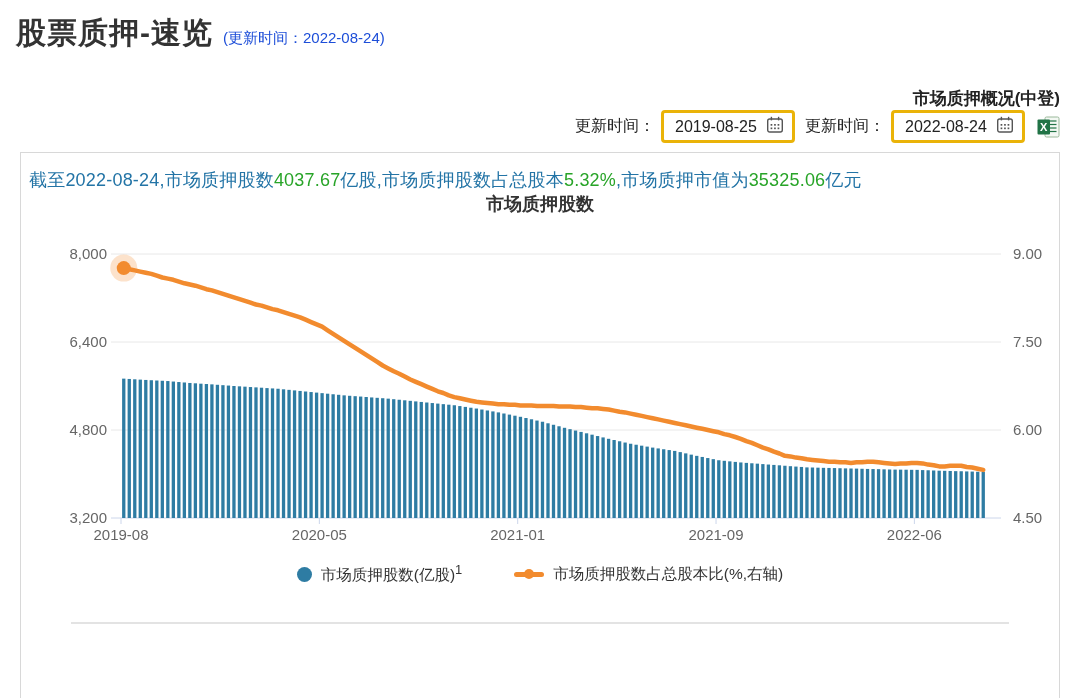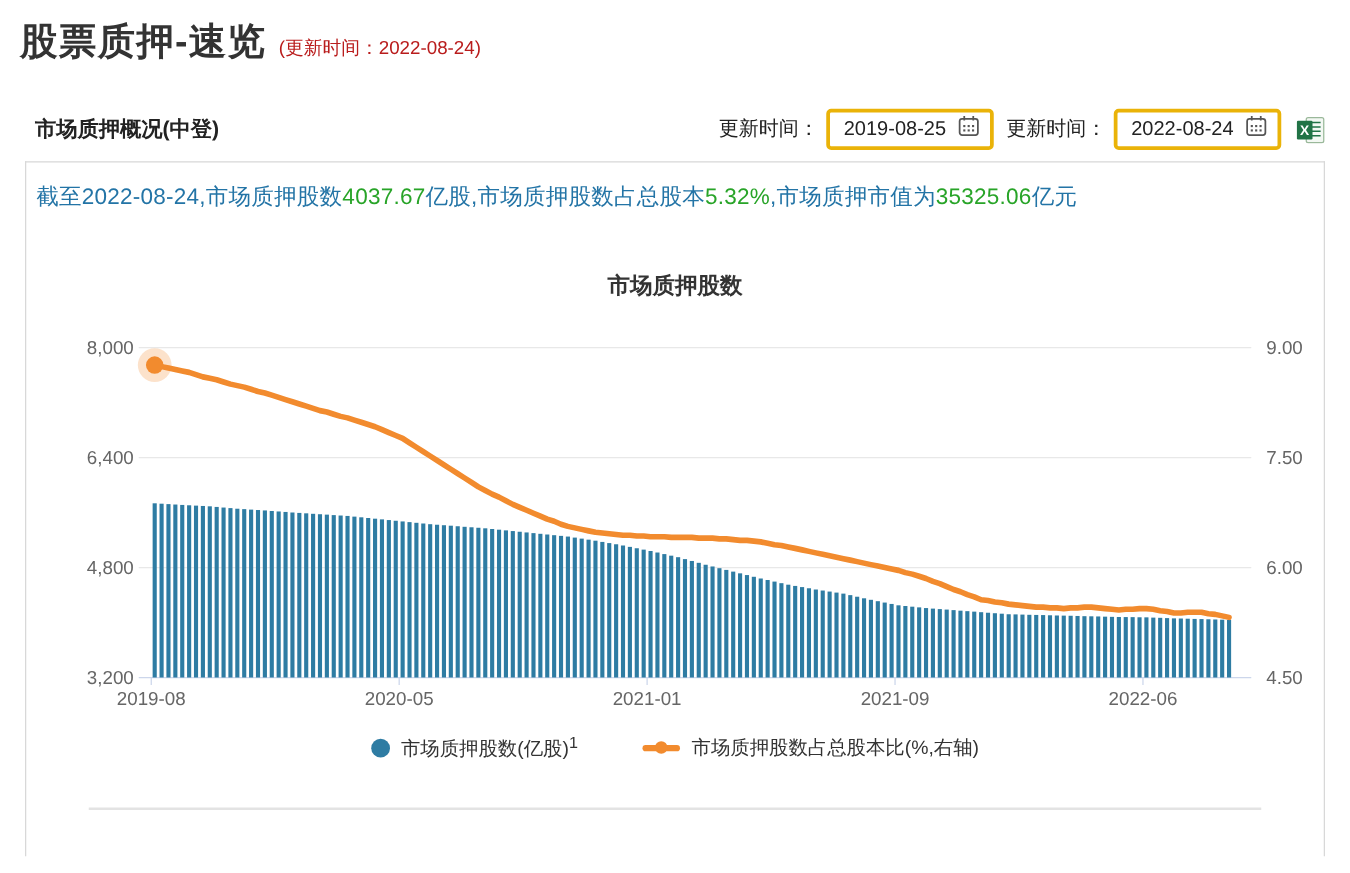--- a/index.html
+++ b/index.html
@@ -3,43 +3,43 @@
 <meta charset="utf-8">
 <style>
   * { margin:0; padding:0; box-sizing:border-box; }
   html,body { width:1080px; height:698px; overflow:hidden; background:#fff;
               font-family:"Liberation Sans","DejaVu Sans",sans-serif; }
   .page { width:1080px; height:698px; position:relative; }
 
   
   .page-header { padding:13px 16px 0 16px; display:flex; align-items:baseline; }
   .page-title { font-size:30px; font-weight:bold; color:#333; letter-spacing:1px; }
-  .update-time { font-size:15px; color:#b91c1c; margin-left:10px; }
+  .update-time { font-size:15px; color:#1d4ed8; margin-left:10px; }
 
   
   .section-bar { margin:33px 20px 9px 20px; display:flex; justify-content:space-between;
-                 align-items:center; }
+                 align-items:flex-end;flex-direction:column; }
   .section-title { font-size:17px; font-weight:bold; color:#222; padding-left:8px; }
   .controls { display:flex; align-items:center; }
   .ctrl-label { font-size:16px; color:#222; margin:0 6px 0 10px; }
   .date-box { display:flex; align-items:center; justify-content:space-between;
               width:134px; height:33px; border:3px solid #eab308; border-radius:4px;
               background:#fff; padding:0 8px 0 11px; cursor:pointer; }
   .date-box .val { font-size:16px; color:#222; }
   .excel-btn { margin-left:12px; cursor:pointer; display:flex; align-items:center; }
 
   
   .panel { margin:0 20px; border:1px solid #d8d8d8; border-bottom:none;
            height:556px; overflow:hidden; position:relative; }
   .summary { margin:15px 8px 0 8px; font-size:18px; color:#2374a6; letter-spacing:.2px; }
   .summary .num { color:#28a428; }
 
   
   .chart-title { text-align:center; font-size:18px; font-weight:bold; color:#333;
-                 margin-top:47px; }
+                 }
   .chart-wrap { position:relative; margin-top:10px; }
   .chart-wrap svg.plot { display:block; }
 
   .tooltip { position:absolute; left:259px; top:109px; width:337px;
              background:rgba(255,255,255,0.78); border:1.5px solid #4a7fa8;
              border-radius:4px; padding:7px 12px 9px 12px;
              box-shadow:2px 2px 5px rgba(120,140,160,0.35); }
   .tooltip .tt-date { font-size:15px; color:#333; margin-bottom:3px; }
   .tooltip .tt-row { font-size:16px; color:#333; line-height:23px; white-space:nowrap; }
   .tooltip .dot { display:inline-block; width:9px; height:9px; border-radius:50%;

